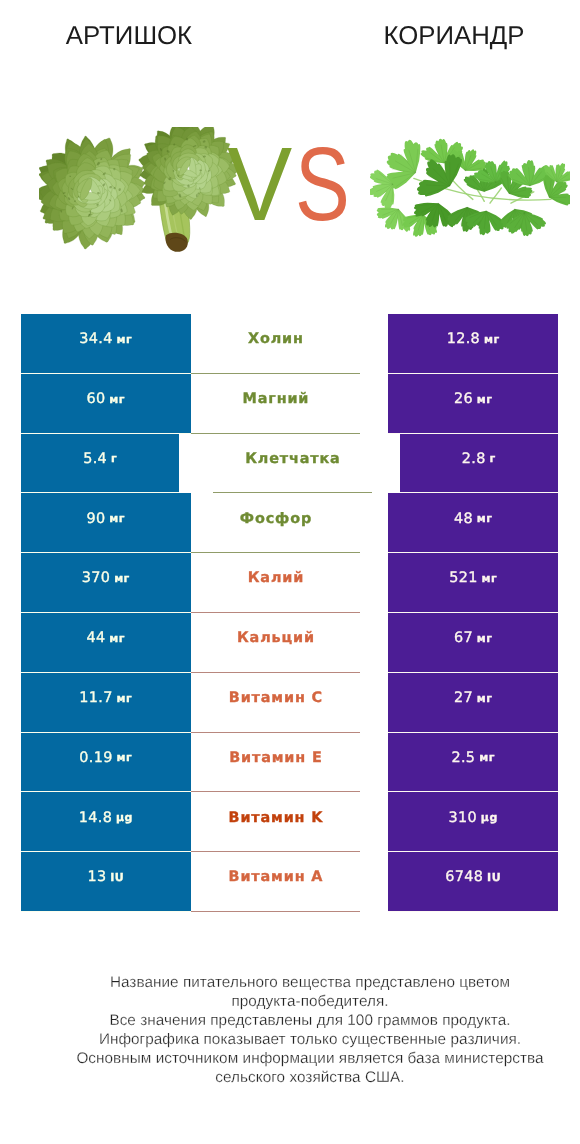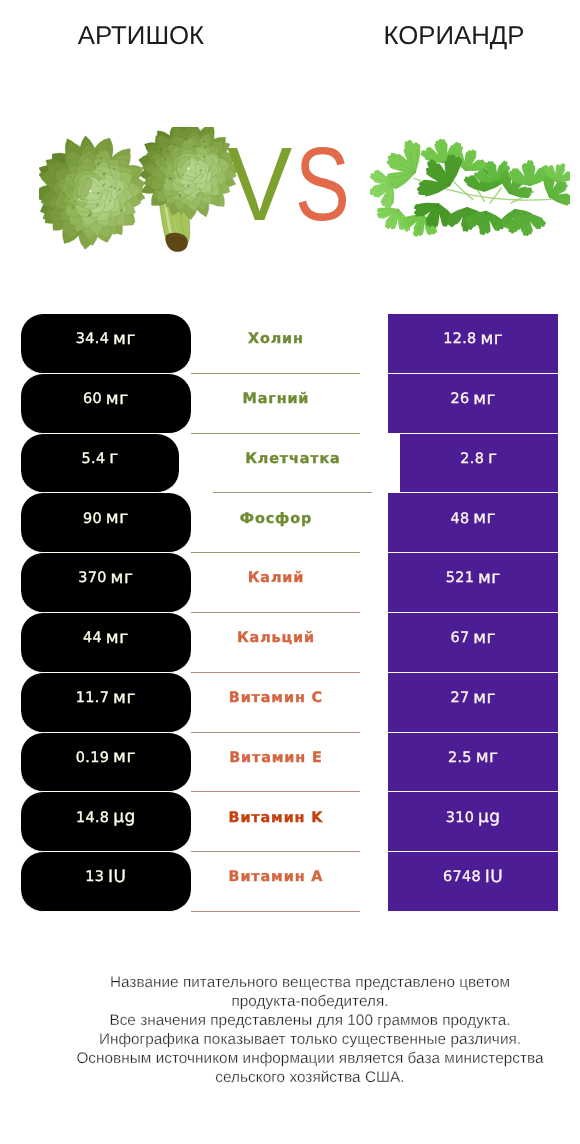--- a/index.html
+++ b/index.html
@@ -5,49 +5,49 @@
 <style>
   html,body{margin:0;padding:0;}
   body{width:580px;height:1144px;background:#ffffff;
        font-family:"Liberation Sans",sans-serif;overflow:hidden;
        -webkit-font-smoothing:antialiased;text-rendering:geometricPrecision;}
   .page{position:relative;width:580px;height:1144px;}
 
   
   .title{position:absolute;top:22px;font-size:25.8px;font-weight:400;color:#1c1c1c;
          letter-spacing:0px;text-align:center;white-space:nowrap;line-height:28px;}
-  #title-left{left:16px;width:250px;text-align:center;}
+  #title-left{left:4px;width:250px;text-align:center;}
   #title-right{left:329px;width:250px;}
 
   
   .hero{position:absolute;left:0;top:118px;width:580px;height:140px;}
   #art-wrap{position:absolute;left:39px;top:9px;width:209px;height:138px;}
   #cil-wrap{position:absolute;left:370px;top:14px;width:200px;height:111px;}
   #art-wrap svg,#cil-wrap svg{width:100%;height:100%;display:block;}
   .vs{position:absolute;left:0;top:133px;width:580px;height:100px;
       font-size:104.6px;line-height:104.6px;font-weight:400;white-space:nowrap;}
   .vs span{position:absolute;display:block;top:0;transform-origin:left top;}
   .vs .v{color:#7da02f;left:227px;transform:scaleX(.935);}
   .vs .s{color:#e06a4a;left:295px;transform:scaleX(.785);}
 
   
   .table{position:absolute;left:21px;top:314px;width:537px;}
   .row{display:flex;height:59.8px;}
   .cell{display:flex;align-items:center;justify-content:center;width:179px;line-height:1;padding-bottom:8px;
         box-sizing:border-box;font-weight:normal;font-size:14.8px;letter-spacing:0px;
         font-family:"DejaVu Sans",sans-serif;-webkit-text-stroke:0.34px currentColor;}
-  .left {background:#000000;color:#fbffe8;border-bottom:1.6px solid #fdffee;border-radius:22px;}
+  .left {background:#0369a1;color:#fbffe8;border-bottom:1.6px solid #fdffee;}
   .right{background:#4c1d95;color:#fdf6ee;border-bottom:1.6px solid #fffaf3;margin-left:28px;}
   .mid  {background:#ffffff;border-bottom:1px solid #909c69;
          font-family:"DejaVu Sans",sans-serif;font-weight:bold;
          font-size:14.4px;letter-spacing:.85px;text-indent:.85px;
          -webkit-text-stroke:0.32px currentColor;}
   .mid.w-right{border-bottom-color:#b8877e;text-align:center;}
   .num{font-size:14.4px;letter-spacing:.35px;}
-  .unit{font-family:"DejaVu Sans",sans-serif;font-weight:normal;font-size:17px;
+  .unit{font-family:"DejaVu Sans",sans-serif;font-weight:bold;font-size:11px;
         margin-left:3.8px;letter-spacing:.5px;}
 
   
   .footer{position:absolute;left:0;top:974px;width:580px;text-align:center;
           font-family:Liberation Sans, sans-serif;font-size:15.3px;line-height:18.9px;letter-spacing:.05px;color:#232323;font-weight:400;padding-left:20px;
           -webkit-text-stroke:0.26px #ffffff;}
 </style>
 </head>
 <body>
 

